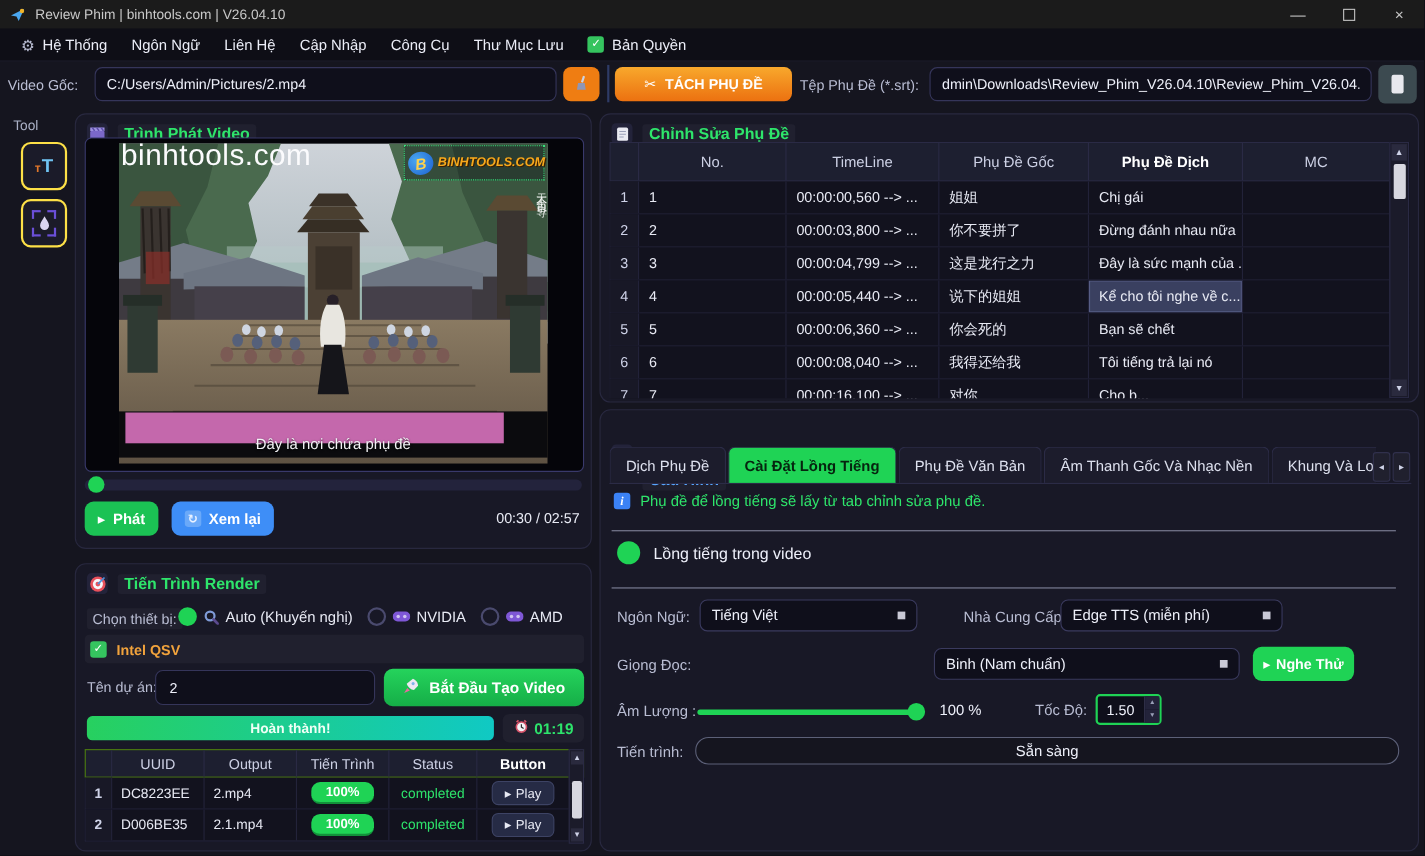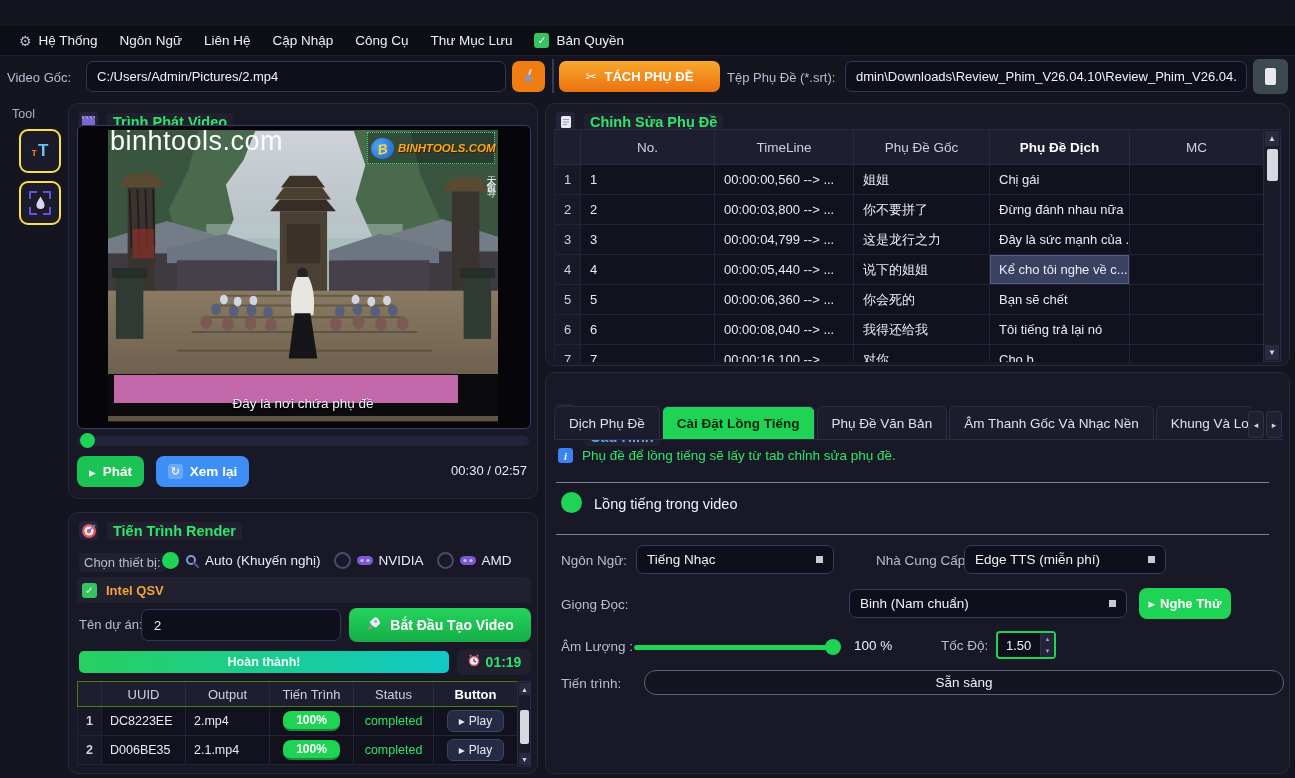--- a/index.html
+++ b/index.html
@@ -190,28 +190,44 @@
                background:#1fd355;color:#fff;font-weight:bold;font-size:13px;display:flex;align-items:center;justify-content:center;
                gap:5px;font-family:inherit;}
   #vol-slider{position:absolute;left:88px;top:272px;width:205px;height:5px;background:#1fd355;border-radius:3px;}
   #vol-handle{position:absolute;right:-2px;top:-6px;width:16px;height:16px;border-radius:50%;background:#1fd355;cursor:pointer;}
   #vol-value{position:absolute;left:308px;top:265px;font-size:13.5px;color:#eef0fa;}
   #speed-box{position:absolute;left:450px;top:258px;width:60px;height:28px;border:2px solid #1fd355;border-radius:4px;
              background:#0f0f1b;display:flex;align-items:center;box-sizing:border-box;}
   #speed-value{flex:1;padding-left:8px;font-size:13px;color:#eef0fa;}
   .spin{width:13px;display:flex;flex-direction:column;border-left:1px solid #2e2e46;}
   .spin span{height:12px;display:flex;align-items:center;justify-content:center;font-size:6px;color:#9aa0b8;background:#23233a;cursor:pointer;}
-  #cfg-progress{position:absolute;left:98px;top:297px;width:640px;height:25px;border:1px solid #5c6078;border-radius:12px;
+  #cfg-progress{position:absolute;left:86px;top:297px;width:640px;height:25px;border:1px solid #5c6078;border-radius:12px;
                 background:#15151f;display:flex;align-items:center;justify-content:center;font-size:13.5px;color:#eef0fa;box-sizing:border-box;}
 </style>
 </head>
 <body>
 
 <div class="app">
 
+  <div class="titlebar">
+    <span class="app-logo">
+      <svg width="14" height="14" viewBox="0 0 14 14">
+          <path d="M1 8 L13 2 L8 13 L6 9 Z" fill="#4aa7f0"></path>
+          <circle cx="11" cy="4" r="2" fill="#f0b429"></circle>
+        </svg>
+    </span>
+    <span class="title">Review Phim | binhtools.com | V26.04.10</span>
+    <div class="wincontrols">
+      <span class="wc">—</span>
+      <span class="wc wc-max">
+          <i></i>
+        </span>
+      <span class="wc">×</span>
+    </div>
+  </div>
 
   <div class="menubar">
       <div class="menu-item">
         <span class="mi-gear">⚙</span>
         <span class="mi-label">Hệ Thống</span>
       </div>
       <div class="menu-item">
         <span class="mi-label">Ngôn Ngữ</span>
       </div>
       <div class="menu-item">
@@ -617,21 +633,21 @@
       <span class="info-ic">i</span>
       <span class="info-text">Phụ đề để lồng tiếng sẽ lấy từ tab chỉnh sửa phụ đề.</span>
     </div>
     <div class="divider" id="div1"></div>
     <span class="big-check"></span>
     <span id="dub-label">Lồng tiếng trong video</span>
     <div class="divider" id="div2"></div>
 
     <span class="cfg-label" id="lbl-lang">Ngôn Ngữ:</span>
     <div class="select" id="sel-lang">
-      <span>Tiếng Nhạc</span>
+      <span>Tiếng Việt</span>
       <span class="sel-ind"></span>
     </div>
     <span class="cfg-label" id="lbl-provider">Nhà Cung Cấp:</span>
     <div class="select" id="sel-provider">
       <span>Edge TTS (miễn phí)</span>
       <span class="sel-ind"></span>
     </div>
 
     <span class="cfg-label" id="lbl-voice">Giọng Đọc:</span>
     <div class="select" id="sel-voice">

